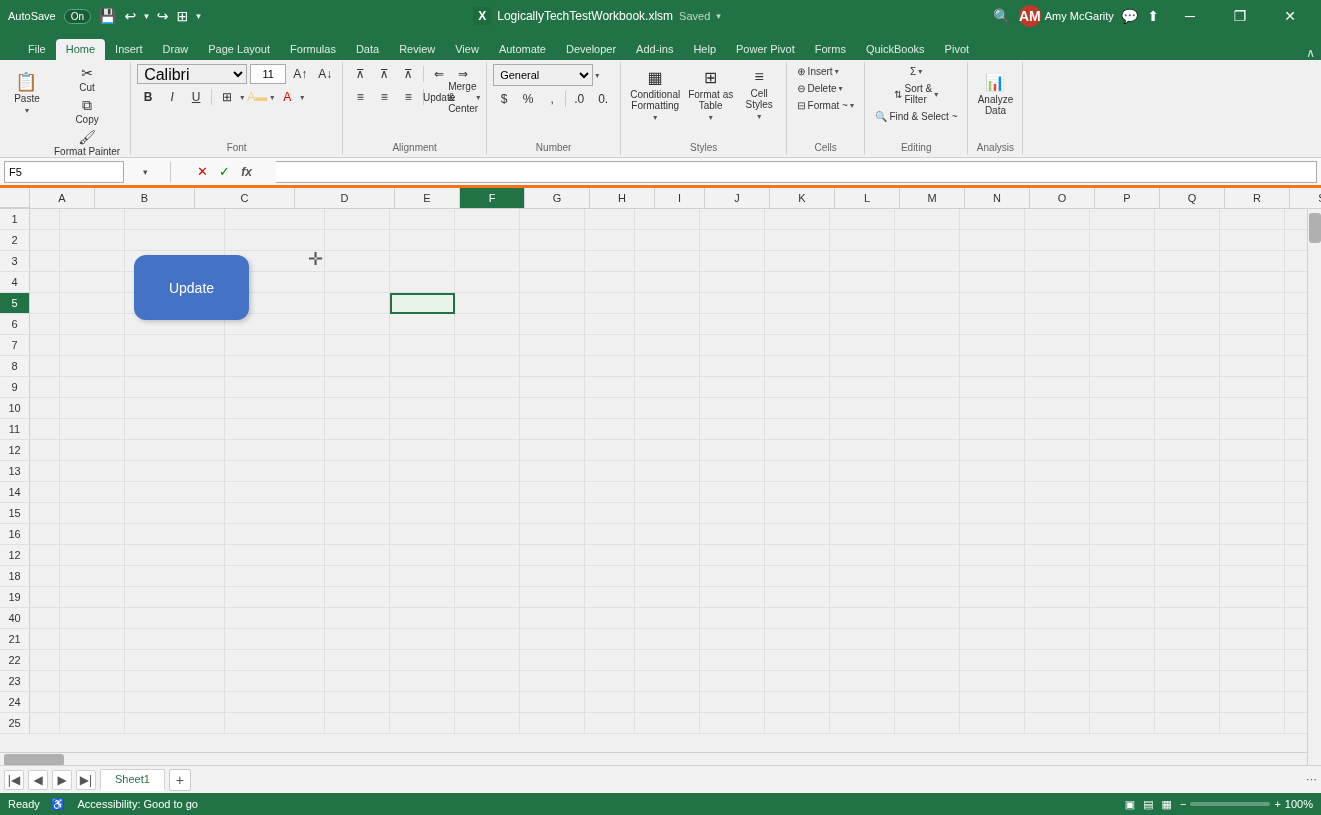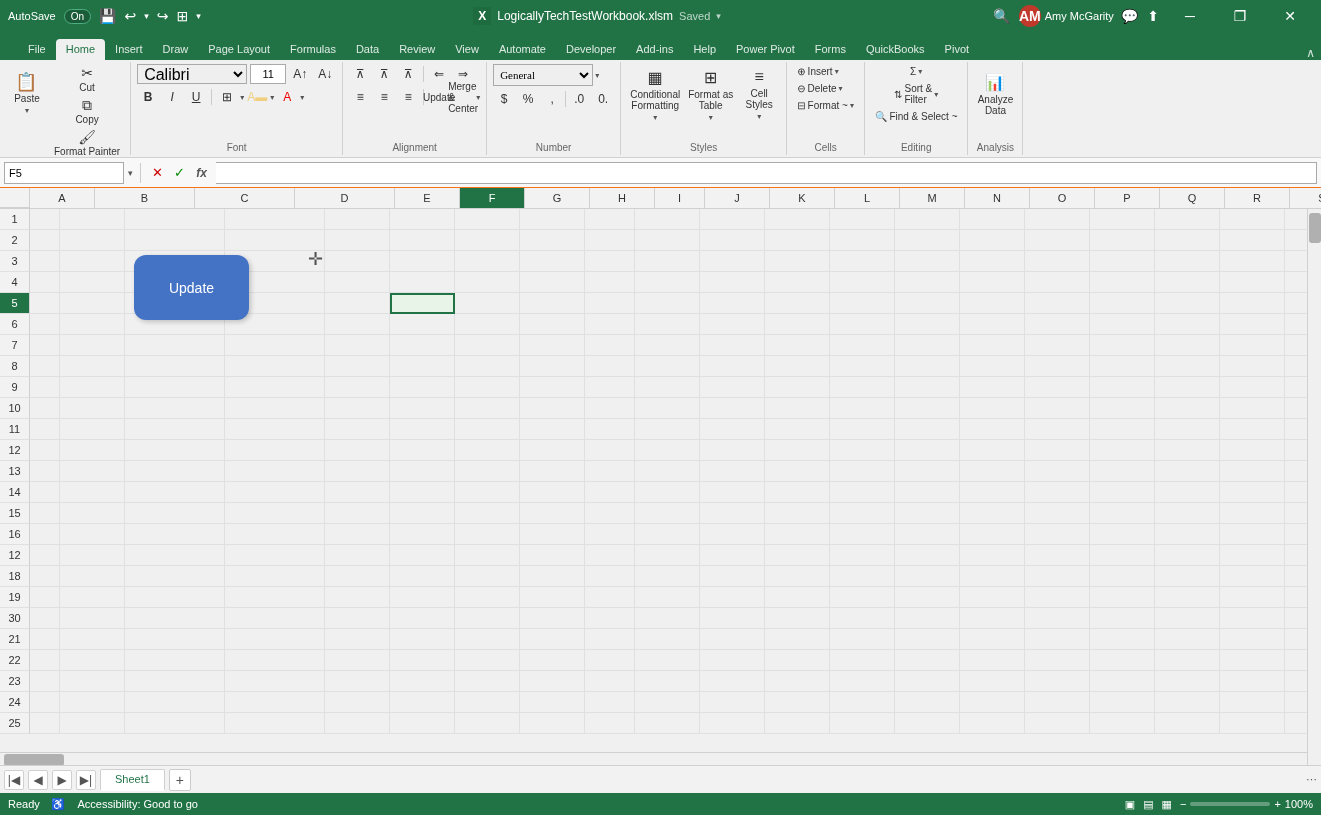--- a/index.html
+++ b/index.html
@@ -97,25 +97,25 @@
     }
     .r-btn.large { min-width: 42px; min-height: 60px; font-size: 10px; }
     .r-btn .icon { font-size: 18px; line-height: 1; }
     .r-btn .icon-sm { font-size: 14px; line-height: 1; }
     .r-btn-col { display: flex; flex-direction: column; gap: 1px; }
 
     
     .formula-bar {
       height: 30px;
       background: #f8f8f8;
-      border-bottom: 1px solid #f97316;
+      border-bottom: 3px solid #f97316;
       display: flex;
       align-items: center;
       padding: 0 4px;
-      gap: 4px;
+      gap: 19px;
     }
     .name-box {
       width: 120px;
       height: 22px;
       border: 1px solid #aaa;
       padding: 0 4px;
       font-size: 11px;
       background: white;
     }
     .formula-bar-btns { display: flex; gap: 2px; align-items: center; }
@@ -242,21 +242,21 @@
       justify-content: space-between;
     }
     .status-left { display: flex; align-items: center; gap: 12px; }
     .status-right { display: flex; align-items: center; gap: 8px; }
     .zoom-control { display: flex; align-items: center; gap: 4px; }
     .zoom-slider { width: 80px; height: 4px; background: rgba(255,255,255,0.3); border-radius: 2px; cursor: pointer; }
 
     
     .font-size-input { width: 36px; height: 20px; border: 1px solid #aaa; padding: 0 2px; font-size: 11px; text-align: center; }
     .font-family-select { width: 110px; height: 20px; border: 1px solid #aaa; padding: 0 2px; font-size: 16px; }
-    .number-format-select { width: 100px; height: 22px; border: 1px solid #aaa; padding: 0 2px; font-size: 11px; font-family: Liberation Serif, serif; }
+    .number-format-select { width: 100px; height: 22px; border: 1px solid #aaa; padding: 0 2px; font-size: 11px; }
     .small-btn { width: 22px; height: 20px; display: flex; align-items: center; justify-content: center; cursor: pointer; border-radius: 2px; font-size: 12px; color: #333; border: 1px solid transparent; }
     .dropdown-arrow { font-size: 8px; color: #555; }
   </style>
 </head>
 <body>
 
 <div class="title-bar">
   <div class="title-bar-left">
     <span class="autosave-label">AutoSave</span>
     <span class="autosave-toggle">On</span>
@@ -955,21 +955,21 @@
           <div class="grid-cell col-m"></div>
           <div class="grid-cell col-n"></div>
           <div class="grid-cell col-o"></div>
           <div class="grid-cell col-p"></div>
           <div class="grid-cell col-q"></div>
           <div class="grid-cell col-r"></div>
           <div class="grid-cell col-s"></div>
           <div class="grid-cell col-t"></div>
         </div>
         <div class="grid-row">
-          <div class="row-header">30</div>
+          <div class="row-header">40</div>
           <div class="grid-cell col-a"></div>
           <div class="grid-cell col-b"></div>
           <div class="grid-cell col-c"></div>
           <div class="grid-cell col-d"></div>
           <div class="grid-cell col-e"></div>
           <div class="grid-cell col-f"></div>
           <div class="grid-cell col-g"></div>
           <div class="grid-cell col-h"></div>
           <div class="grid-cell col-i"></div>
           <div class="grid-cell col-j"></div>

